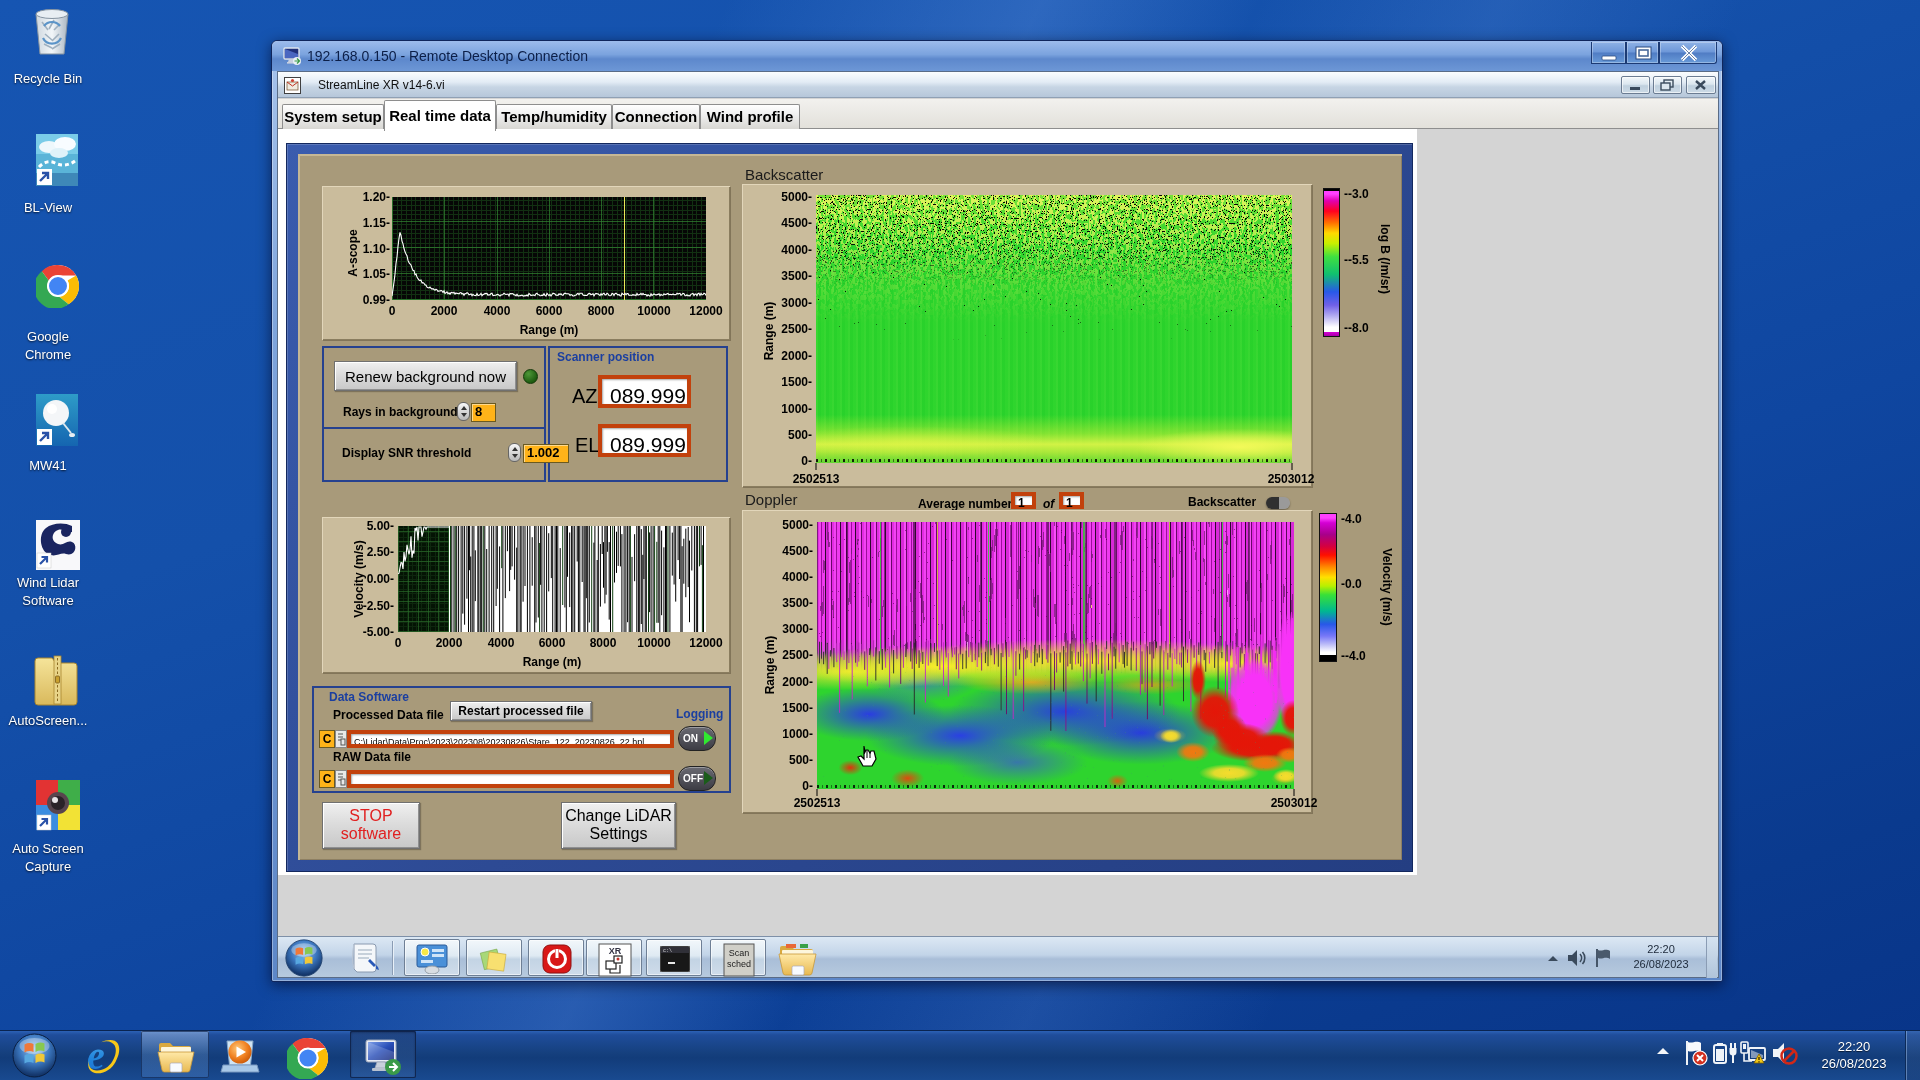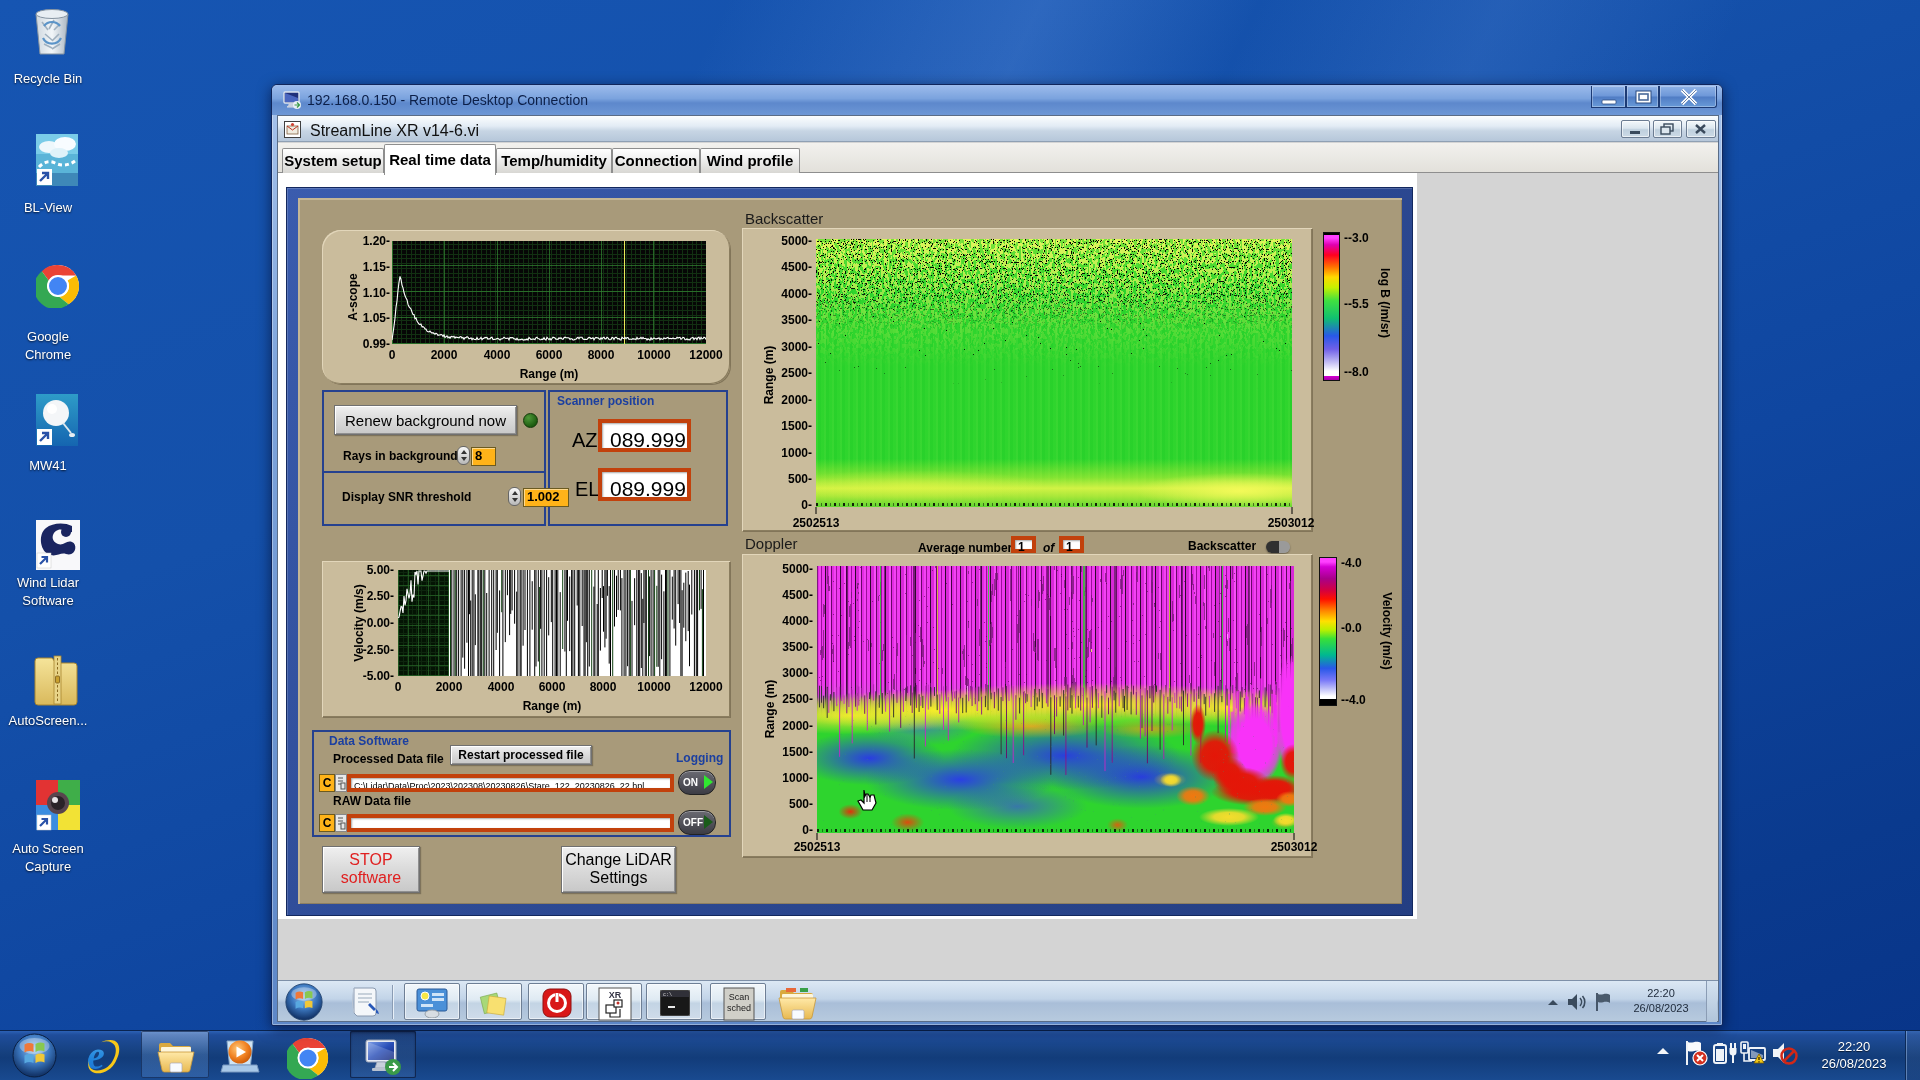--- a/index.html
+++ b/index.html
@@ -11,31 +11,31 @@
 
 #htb{position:absolute;left:0;top:1030px;width:1920px;height:50px;
 background:linear-gradient(180deg,#35169b0d,#000);background:linear-gradient(180deg,#2c61b5 0%,#1f4d9b 8%,#15407e 45%,#123c7a 55%,#194a90 100%);border-top:1px solid #0a2450;}
 .tbBtn{position:absolute;top:1031px;height:47px;border-radius:2px;}
 .tbSel{background:linear-gradient(180deg,rgba(190,215,245,.45),rgba(120,165,220,.28) 50%,rgba(80,130,200,.38));box-shadow:inset 0 0 0 1px rgba(20,45,90,.8), inset 0 1px 0 rgba(255,255,255,.45);}
 .tbPress{background:linear-gradient(180deg,rgba(30,60,110,.55),rgba(70,115,180,.35));box-shadow:inset 0 0 0 1px rgba(15,35,75,.9), inset 0 1px 3px rgba(0,0,20,.6);}
 
 #rdpwin{position:absolute;left:271px;top:40px;width:1452px;height:942px;
 background:linear-gradient(180deg,#a8c4ec 0%,#7fa5dc 30%,#5d87c8 100%);
 border:1px solid #10265c;border-radius:6px 6px 2px 2px;
-box-shadow:0 3px 14px rgba(0,0,20,.55), inset 0 0 0 1px rgba(255,255,255,.35);margin-top:44px;}
+box-shadow:0 3px 14px rgba(0,0,20,.55), inset 0 0 0 1px rgba(255,255,255,.35);}
 #rdptitle{position:absolute;left:0;top:0;width:100%;height:30px;border-radius:6px 6px 0 0;
 background:linear-gradient(180deg,#9dbcec 0%,#7ba3de 45%,#5d88cc 60%,#6d97d6 100%);}
 #rdptitle .ttext{position:absolute;left:35px;top:7px;font-size:14px;color:#0c1f48;}
 .capBtn{position:absolute;top:1px;height:22px;border:1px solid #1c3a74;border-top:none;
 background:linear-gradient(180deg,#8fb2e6 0%,#6d97d8 48%,#507cc4 52%,#689ad8 100%);box-shadow:inset 0 0 0 1px rgba(255,255,255,.30);}
 
 #viwin{position:absolute;left:5px;top:30px;width:1442px;height:907px;background:#d4d4d4;border:1px solid #5a6c86;}
 #vititle{position:absolute;left:0;top:0;width:100%;height:26px;
 background:linear-gradient(180deg,#fbfdfe 0%,#e3ecf5 40%,#c7d5e4 60%,#b6c7da 100%);border-bottom:1px solid #8fa0b4;}
-#vititle .ttext{position:absolute;left:32px;top:6px;font-size:16px;color:#101010;}
+#vititle .ttext{position:absolute;left:40px;top:6px;font-size:12px;color:#101010;}
 .viBtn{position:absolute;top:4px;width:29px;height:18px;border:1px solid #6b7c92;border-radius:2px;
 background:linear-gradient(180deg,#f4f8fb 0%,#dbe6ef 45%,#bfd0de 55%,#ccdae6 100%);box-shadow:inset 0 0 0 1px rgba(255,255,255,.6);}
 
 #tabstrip{position:absolute;left:0;top:27px;width:1440px;height:30px;background:linear-gradient(180deg,#f2f1ee,#e2e0da);box-shadow:inset 0 -1px 0 #8e8e8e;}
 .tab{position:absolute;top:5px;height:25px;border:1px solid #8e8e8e;border-bottom:none;border-radius:2px 2px 0 0;
 background:linear-gradient(180deg,#ffffff 0%,#f0f0f0 40%,#d8d7d3 100%);
 font-weight:bold;font-size:15px;color:#000;text-align:center;}
 .tab span{display:block;margin-top:3px;}
 .tabActive{top:1px;height:31px;background:#fff;border-bottom:none;z-index:3;}
 .tabActive span{margin-top:6px;}
@@ -337,21 +337,21 @@
 <div class="tab" style="left:334px;width:88px;">
           <span>Connection</span>
         </div>
 <div class="tab" style="left:422px;width:100px;">
           <span>Wind profile</span>
         </div>
 </div>
 <div id="page">
 <div id="lvpanel">
           <div id="beige">
-<div class="gpanel" style="left:24px;top:32px;width:408px;height:154px;border-radius:19px;">
+<div class="gpanel" style="left:24px;top:32px;width:408px;height:154px;">
 <div class="plot" style="left:70px;top:11px;width:314px;height:103px;">
                 <div class="grid"></div>
 <svg class="abs" style="left:0;top:0;" width="314" height="103">
                   <rect x="232" y="0" width="1" height="103" fill="#e8e858"></rect>
                   <polyline points="0,99.1 1,92.2 2,85.2 3,77.1 4,66.4 5,60.0 6,49.4 7,41.3 8,35.4 9,38.5 10,44.1 11,46.8 12,51.5 13,54.8 14,56.9 15,58.7 16,63.4 17,65.6 18,66.8 19,68.0 20,71.1 21,73.5 22,73.5 23,77.8 24,76.9 25,80.0 26,81.7 27,83.0 28,83.6 29,83.1 30,85.9 31,85.6 32,86.3 33,87.9 34,88.1 35,90.2 36,90.8 37,90.9 38,90.1 39,91.3 40,92.1 41,91.7 42,92.5 43,93.3 44,92.2 45,92.8 46,94.5 47,93.8 48,94.2 49,93.4 50,94.0 51,95.5 52,93.7 53,96.4 54,95.7 55,94.8 56,96.8 57,95.9 58,97.3 59,95.6 60,95.4 61,96.1 62,95.3 63,97.0 64,96.0 65,96.4 66,96.5 67,96.9 68,95.8 69,95.6 70,97.0 71,96.5 72,98.3 73,96.5 74,96.7 75,95.7 76,96.2 77,97.8 78,97.6 79,96.8 80,98.7 81,97.4 82,98.3 83,98.5 84,98.7 85,96.6 86,98.5 87,98.2 88,97.7 89,96.3 90,98.7 91,97.6 92,97.3 93,96.4 94,96.6 95,96.4 96,98.2 97,97.8 98,97.9 99,96.4 100,96.2 101,98.6 102,98.5 103,98.3 104,98.3 105,97.6 106,97.3 107,98.3 108,99.0 109,97.8 110,98.0 111,97.4 112,96.2 113,97.0 114,97.5 115,97.2 116,97.1 117,98.9 118,96.4 119,96.8 120,96.5 121,96.7 122,97.9 123,97.9 124,98.8 125,97.2 126,98.9 127,98.9 128,98.5 129,98.6 130,98.1 131,98.9 132,99.1 133,98.6 134,98.8 135,98.0 136,99.0 137,96.5 138,97.3 139,98.6 140,98.3 141,98.1 142,98.0 143,98.7 144,96.6 145,96.2 146,97.7 147,97.7 148,98.8 149,98.8 150,98.1 151,98.3 152,96.6 153,98.6 154,99.0 155,96.3 156,97.5 157,98.6 158,97.5 159,99.0 160,97.5 161,96.2 162,96.5 163,97.0 164,98.3 165,98.0 166,98.6 167,96.8 168,97.5 169,96.8 170,98.1 171,98.4 172,96.7 173,96.2 174,96.6 175,96.7 176,96.7 177,96.9 178,98.4 179,97.6 180,98.0 181,99.0 182,99.0 183,98.3 184,98.3 185,97.0 186,96.3 187,97.8 188,96.3 189,96.2 190,96.3 191,98.0 192,98.4 193,98.4 194,98.5 195,98.5 196,97.2 197,96.4 198,96.6 199,97.7 200,97.2 201,96.7 202,98.8 203,97.1 204,96.4 205,96.8 206,96.9 207,97.7 208,98.6 209,96.8 210,98.1 211,96.7 212,96.2 213,97.9 214,97.9 215,96.3 216,96.9 217,98.6 218,98.7 219,98.6 220,96.4 221,96.7 222,98.6 223,96.6 224,96.2 225,97.1 226,98.0 227,97.5 228,98.7 229,99.0 230,96.2 231,97.2 232,97.5 233,96.3 234,97.8 235,96.5 236,96.6 237,98.5 238,98.3 239,98.2 240,98.4 241,97.4 242,98.3 243,97.8 244,98.7 245,96.4 246,98.0 247,97.7 248,97.4 249,96.4 250,97.8 251,96.4 252,97.6 253,97.5 254,97.5 255,99.0 256,97.8 257,98.5 258,99.1 259,96.7 260,98.6 261,97.7 262,96.9 263,97.4 264,98.1 265,97.6 266,97.4 267,96.8 268,98.8 269,97.4 270,98.3 271,98.3 272,96.8 273,97.6 274,97.4 275,96.8 276,96.4 277,97.8 278,97.3 279,97.6 280,97.6 281,97.0 282,97.7 283,97.5 284,97.7 285,96.3 286,97.0 287,96.5 288,96.3 289,98.3 290,97.4 291,96.3 292,96.6 293,98.7 294,98.7 295,97.8 296,98.9 297,98.4 298,98.9 299,97.1 300,96.8 301,96.4 302,98.6 303,97.0 304,97.1 305,98.7 306,96.5 307,96.2 308,98.4 309,96.3 310,97.9 311,97.6 312,96.2 313,96.6 314,98.6" fill="none" stroke="#fff" stroke-width="1.1"></polyline>
                 </svg>
 </div>
 <div class="ylbl" style="left:28px;top:4px;width:40px;">1.20-</div>
 <div class="ylbl" style="left:28px;top:30px;width:40px;">1.15-</div>
 <div class="ylbl" style="left:28px;top:56px;width:40px;">1.10-</div>

